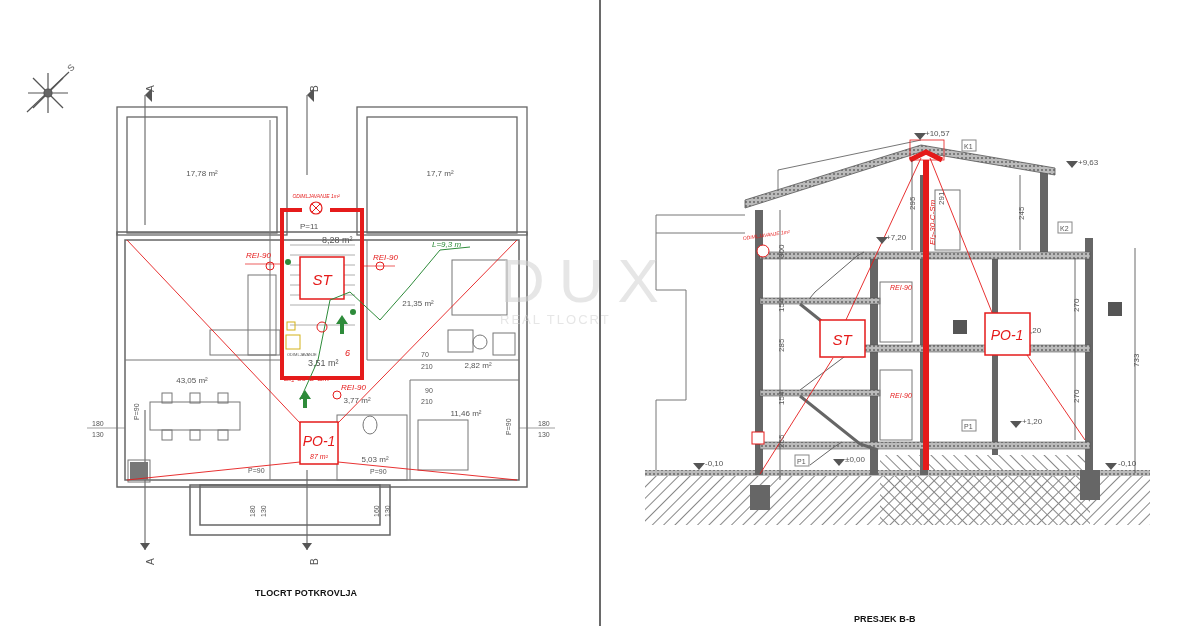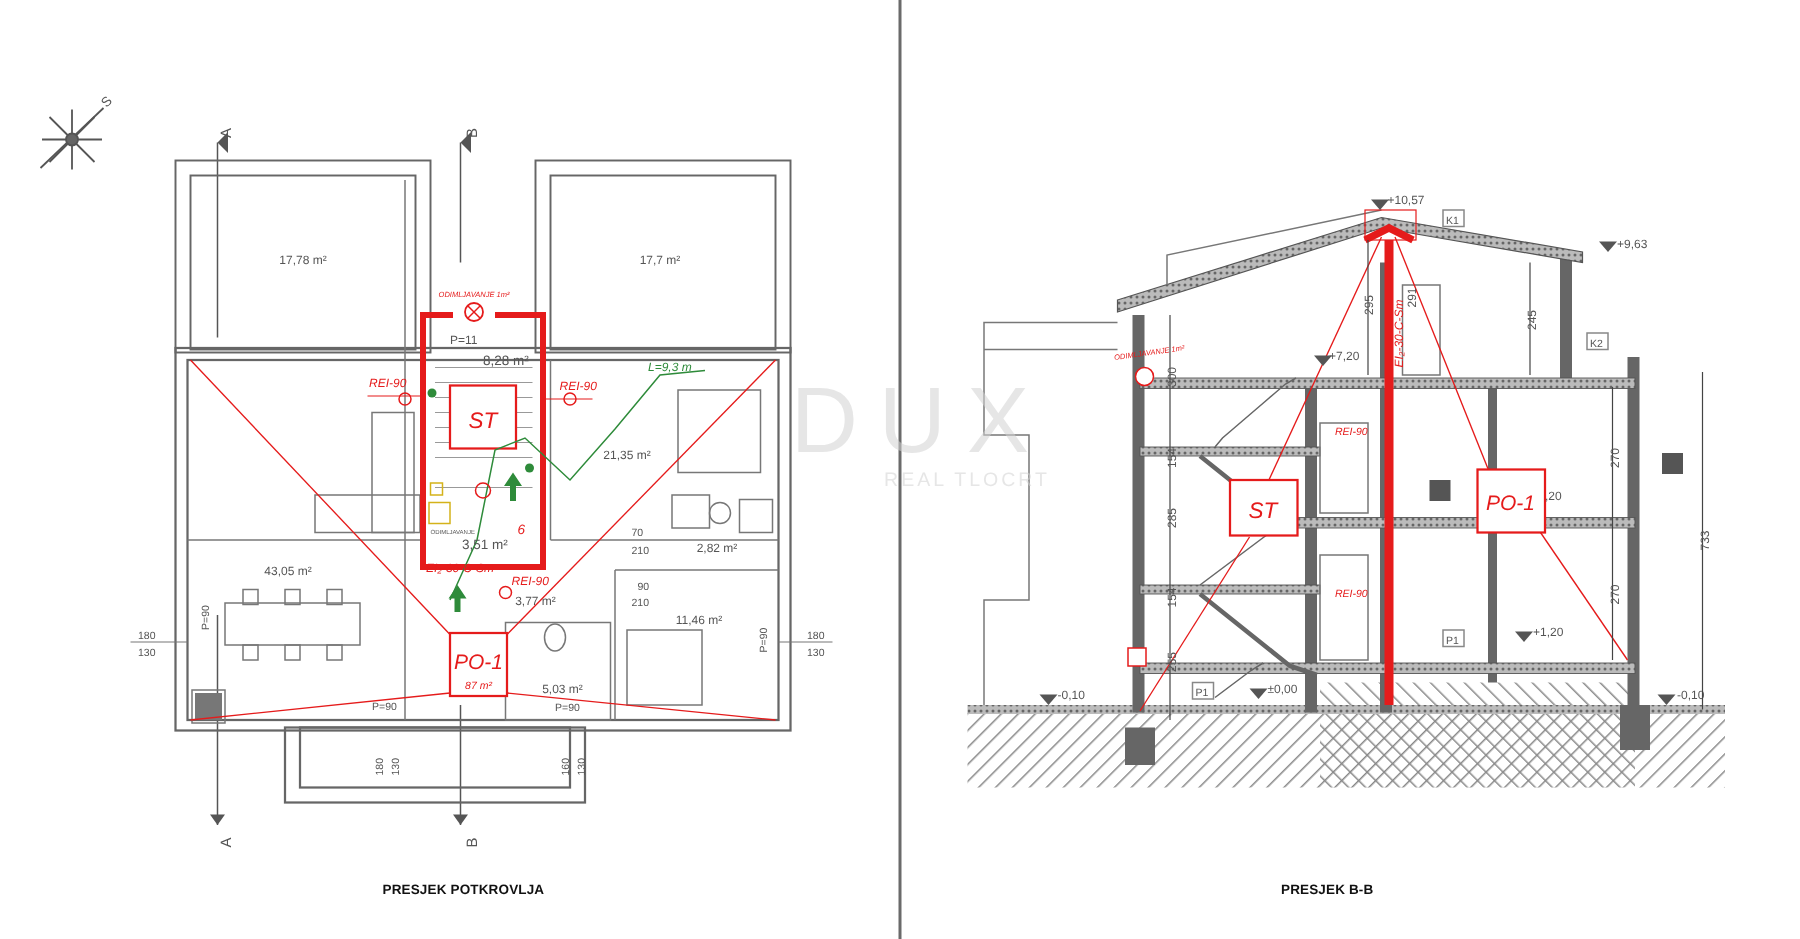--- a/index.html
+++ b/index.html
@@ -5,21 +5,21 @@
   html,body{margin:0;padding:0;background:#fff;}
   body{width:1200px;height:626px;position:relative;overflow:hidden;font-family:"Liberation Sans",sans-serif;}
   .panel{position:absolute;top:0;height:626px;}
   #left{left:0;width:599px;}
   #right{left:601px;width:599px;}
   .divider{position:absolute;left:599px;top:0;width:2px;height:626px;background:#6a6a6a;}
   svg{position:absolute;left:0;top:0;}
   .title{position:absolute;font-family:"Liberation Sans",sans-serif;font-weight:bold;font-size:9px;color:#111;letter-spacing:0.1px;}
   .gtxt{font-family:"Liberation Sans",sans-serif;fill:#555;}
   .rtxt{font-family:"Liberation Sans",sans-serif;fill:#e51b1b;font-style:italic;}
-  .wm{position:absolute;left:500px;top:250px;width:200px;text-align:right;color:rgba(210,210,210,0.55);pointer-events:none;}
+  .wm{position:absolute;left:500px;top:250px;width:200px;text-align:left;color:rgba(210,210,210,0.55);pointer-events:none;}
   .wm .big{font-size:62px;letter-spacing:14px;font-weight:normal;line-height:62px;}
   .wm .small{font-size:13px;letter-spacing:2px;}
 </style>
 </head>
 <body>
 
 <div id="left" class="panel">
 <svg width="599" height="626" viewBox="0 0 599 626">
 
   <g stroke="#555" stroke-width="1.2">
@@ -166,21 +166,21 @@
   <text class="gtxt" x="511" y="435" font-size="7" transform="rotate(-90 511 435)">P=90</text>
   <text class="gtxt" x="255" y="517" font-size="7" transform="rotate(-90 255 517)">180</text>
   <text class="gtxt" x="266" y="517" font-size="7" transform="rotate(-90 266 517)">130</text>
   <text class="gtxt" x="379" y="517" font-size="7" transform="rotate(-90 379 517)">160</text>
   <text class="gtxt" x="390" y="517" font-size="7" transform="rotate(-90 390 517)">130</text>
   <text class="gtxt" x="421" y="357" font-size="7">70</text>
   <text class="gtxt" x="421" y="369" font-size="7">210</text>
   <text class="gtxt" x="425" y="393" font-size="7">90</text>
   <text class="gtxt" x="421" y="404" font-size="7">210</text>
 </svg>
-<div class="title" style="left:255px;top:588px;">PRESJEK POTKROVLJA</div>
+<div class="title" style="left:255px;top:588px;">TLOCRT POTKROVLJA</div>
 </div>
 
 <div class="divider"></div>
 
 <div id="right" class="panel">
 <svg width="599" height="626" viewBox="601 0 599 626">
   <defs>
     <pattern id="hatch" width="8" height="8" patternUnits="userSpaceOnUse" patternTransform="rotate(45)">
       <line x1="0" y1="0" x2="0" y2="8" stroke="#888" stroke-width="2"></line>
     </pattern>
@@ -308,19 +308,19 @@
     <rect x="795" y="455" width="14" height="11"></rect>
     <rect x="962" y="420" width="14" height="11"></rect>
   </g>
   <g class="gtxt" font-size="7">
     <text x="964" y="149">K1</text>
     <text x="1060" y="231">K2</text>
     <text x="797" y="464">P1</text>
     <text x="964" y="429">P1</text>
   </g>
 </svg>
-<div class="title" style="left:253px;top:588px;">PRESJEK B-B</div>
+<div class="title" style="left:253px;top:614px;">PRESJEK B-B</div>
 </div>
 
 <div class="wm">
   <div class="big">DUX</div>
   <div class="small">REAL TLOCRT</div>
 </div>
 
 </body></html>

